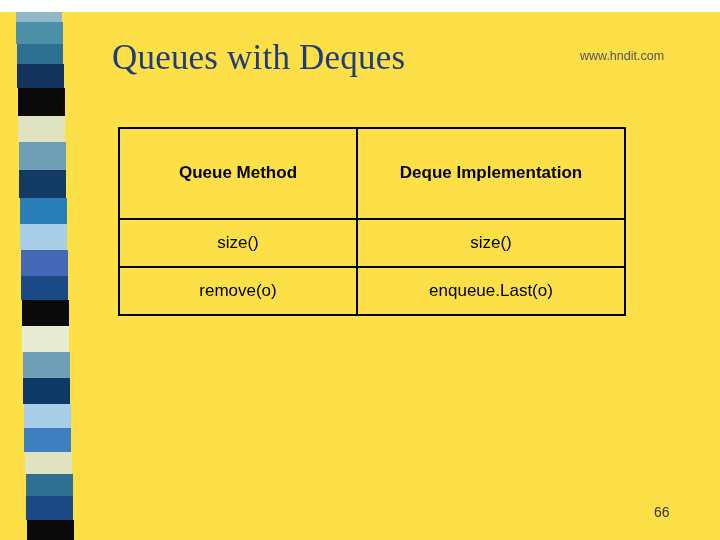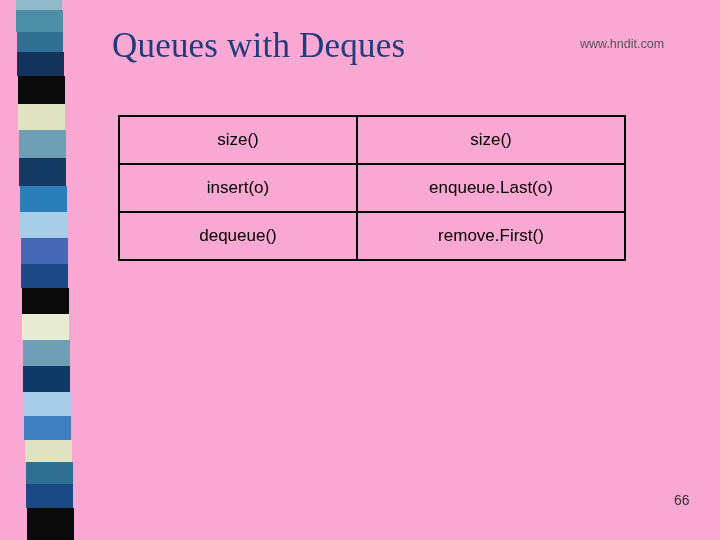--- a/index.html
+++ b/index.html
@@ -10,21 +10,22 @@
     width: 720px;
     height: 540px;
     background: #ffffff;
     font-family: "Liberation Sans", sans-serif;
     overflow: hidden;
     position: relative;
   }
   .slide {
     position: absolute;
     inset: 0;
-    background: #f9a8d4;
+    background: #fde047;
+    margin-top: 12px;
   }
 
   
   .ribbon {
     position: absolute;
     left: 0;
     top: 0;
     width: 90px;
     height: 540px;
     overflow: hidden;
@@ -84,21 +85,21 @@
   }
   table.qtable tr.body-row td {
     height: 46px;
   }
   .col-a { width: 236px; }
   .col-b { width: 266px; }
 
   
   .pagenum {
     position: absolute;
-    left: 674px;
+    left: 654px;
     top: 492px;
     font-size: 14px;
     color: #333333;
   }
 </style>
 </head>
 <body>
 
 <div class="slide">
 
@@ -127,31 +128,31 @@
       <div class="ribbon-band" style="top: 508px; height: 32px; left: 27px; width: 47px; background: rgb(10, 10, 10);"></div>
     </div>
 
   <div class="title">Queues with Deques</div>
 
   <div class="watermark">www.hndit.com</div>
 
   <div class="table-wrap">
     <table class="qtable">
       <tbody>
+        <tr class="header">
+          <td class="col-a">Queue Method</td>
+          <td class="col-b">Deque Implementation</td>
+        </tr>
         <tr class="body-row">
           <td class="col-a">size()</td>
           <td class="col-b">size()</td>
         </tr>
         <tr class="body-row">
-          <td class="col-a">insert(o)</td>
+          <td class="col-a">remove(o)</td>
           <td class="col-b">enqueue.Last(o)</td>
-        </tr>
-        <tr class="body-row">
-          <td class="col-a">dequeue()</td>
-          <td class="col-b">remove.First()</td>
         </tr>
       </tbody>
     </table>
   </div>
 
   <div class="pagenum">66</div>
 
 </div>
 
 </body></html>

